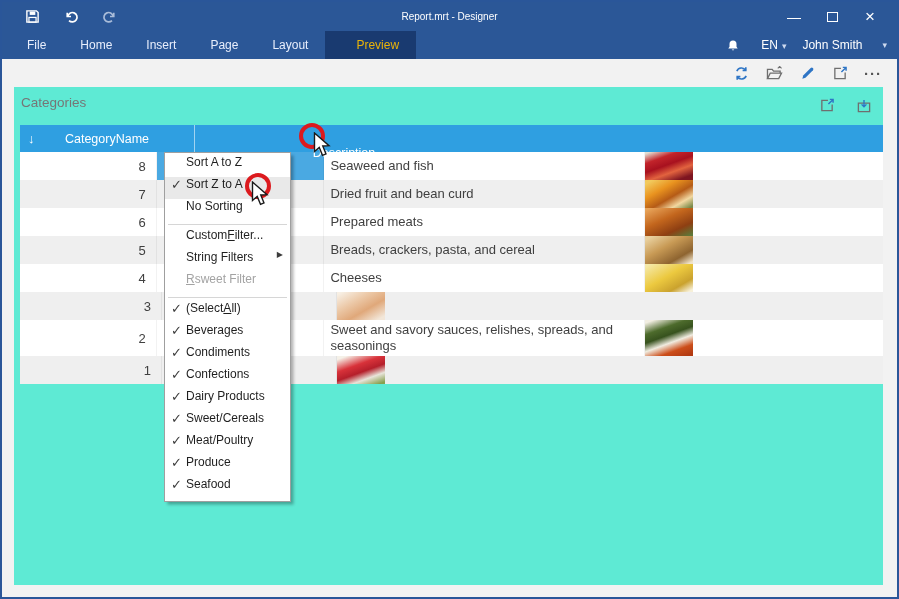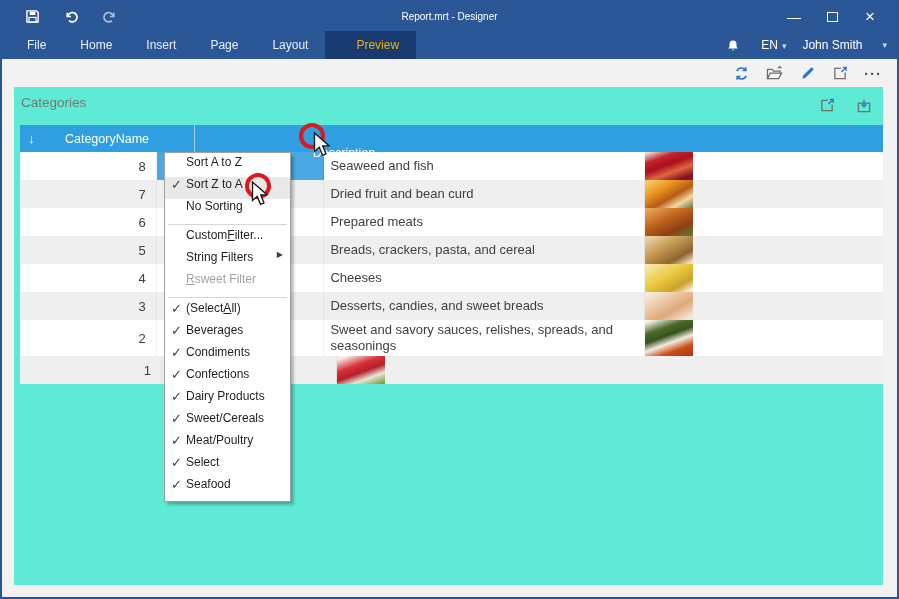--- a/index.html
+++ b/index.html
@@ -224,21 +224,20 @@
         <div class="c-id">4</div>
         <div class="c-name"></div>
         <div class="c-desc">Cheeses</div>
         <div class="c-pic">
             <span class="pic pic-4"></span>
           </div>
       </div>
       <div class="trow alt">
         <div class="c-id">3</div>
         <div class="c-name"></div>
-        <div class="c-desc">Desserts, candies, and sweet breads</div>
         <div class="c-pic">
             <span class="pic pic-5"></span>
           </div>
       </div>
       <div class="trow tall">
         <div class="c-id">2</div>
         <div class="c-name"></div>
         <div class="c-desc">Sweet and savory sauces, relishes, spreads, and seasonings</div>
         <div class="c-pic">
             <span class="pic pic-6"></span>
@@ -306,21 +305,21 @@
     <div class="mi">
       <span class="chk">✓</span>
       <span>Sweet/Cereals</span>
     </div>
     <div class="mi">
       <span class="chk">✓</span>
       <span>Meat/Poultry</span>
     </div>
     <div class="mi">
       <span class="chk">✓</span>
-      <span>Select</span>
+      <span>Produce</span>
     </div>
     <div class="mi">
       <span class="chk">✓</span>
       <span>Seafood</span>
     </div>
   </div>
 
   <div class="ann-circle" style="left:297px; top:121px;"></div>
   <svg class="ann-cursor" style="left:311px; top:130px;" width="18" height="25" viewBox="0 0 14 20">
     <path d="M1 0.8 L1 15.6 L4.8 12.3 L7.4 18.7 L10.2 17.5 L7.6 11.2 L12.6 11 Z" fill="#fff" stroke="#1a1a1a" stroke-width="1.1"></path>

